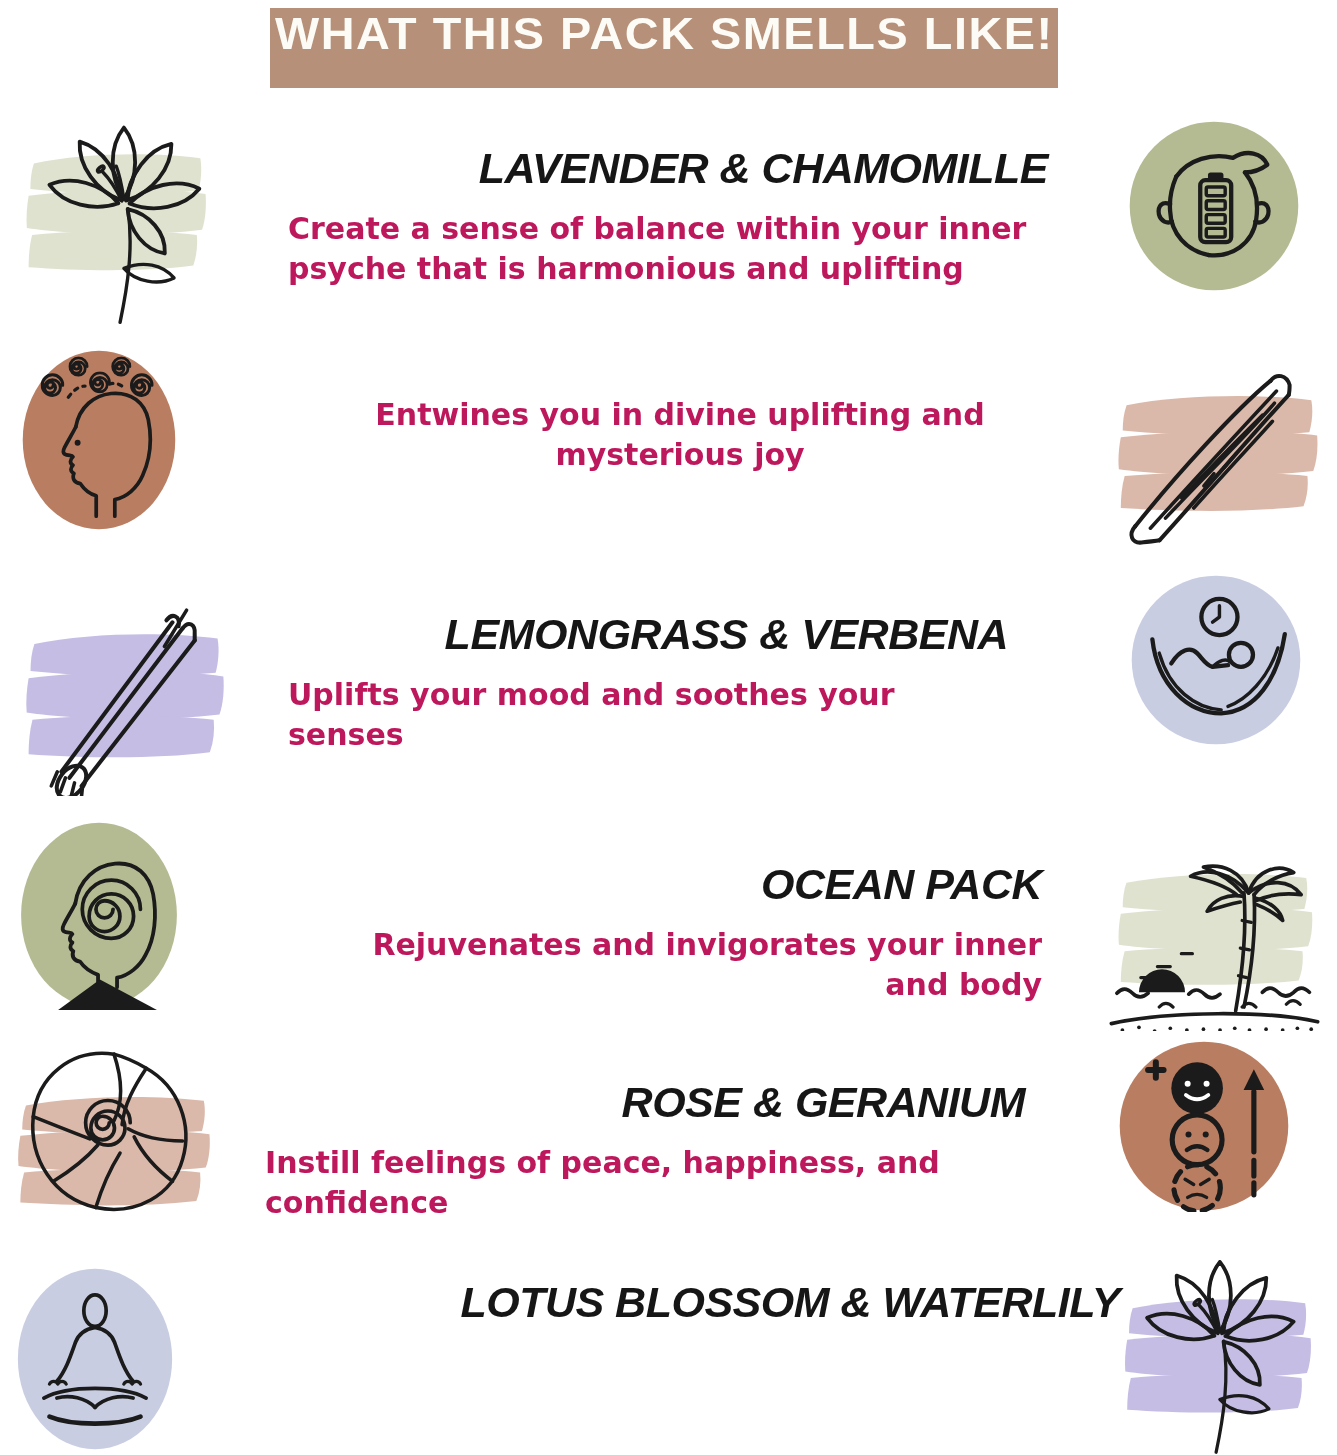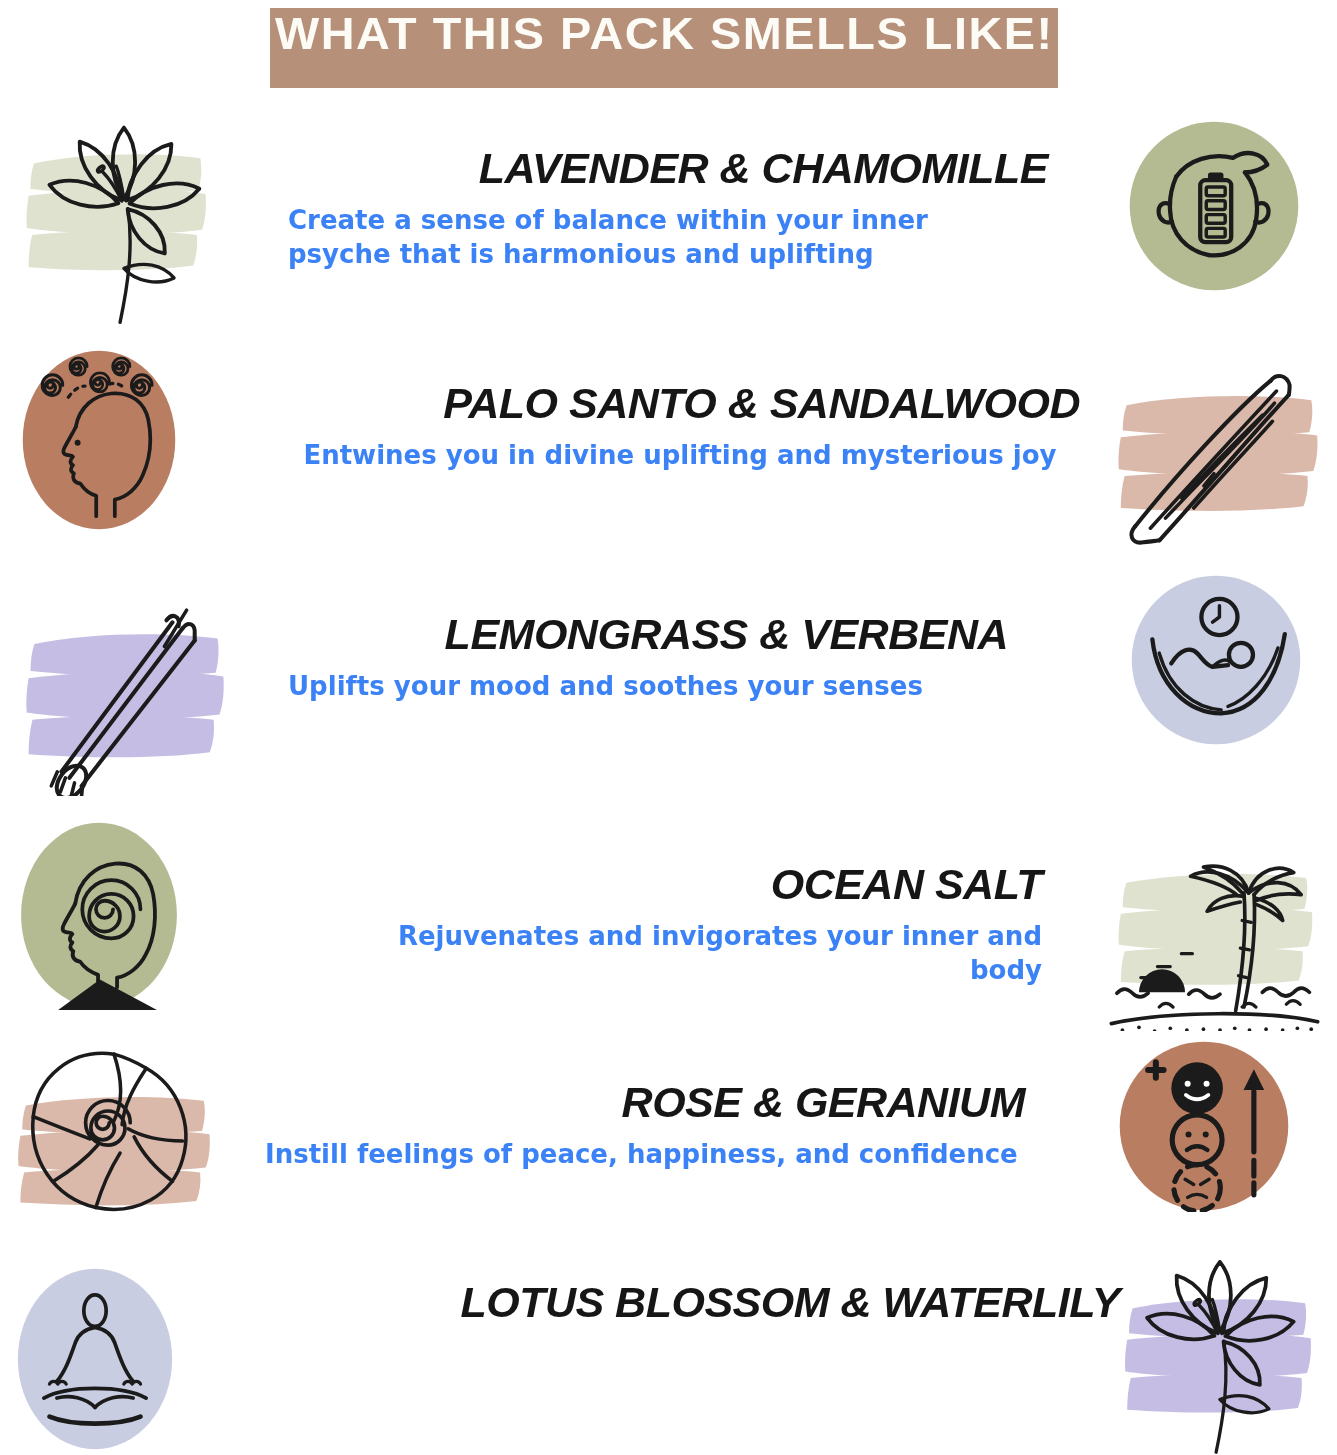--- a/index.html
+++ b/index.html
@@ -18,22 +18,22 @@
   }
   .row { position:absolute; left:0; width:1337px; }
   .vis { position:absolute; }
   .vis svg { display:block; }
   .txt { position:absolute; }
   .title {
     font-style:italic; font-weight:700; font-size:43px; color:#161616;
     letter-spacing:-0.5px; white-space:nowrap;text-align:right;
   }
   .desc {
-    font-size:26px; font-weight:600; color:#3b82f6; line-height:1.32;
-    margin-top:10px; font-family:"DejaVu Sans","Liberation Sans",sans-serif;
+    font-size:30px; font-weight:600; color:#be185d; line-height:1.32;
+    margin-top:16px; font-family:"DejaVu Sans","Liberation Sans",sans-serif;
   }
   .t-left   { text-align:left; }
   .t-center { text-align:center; }
   .t-right  { text-align:right; }
   
   .ink   { fill:none; stroke:#1b1b1b; stroke-width:5; stroke-linecap:round; stroke-linejoin:round; }
   .ink4  { fill:none; stroke:#1b1b1b; stroke-width:4; stroke-linecap:round; stroke-linejoin:round; }
   .ink3  { fill:none; stroke:#1b1b1b; stroke-width:3.5; stroke-linecap:round; stroke-linejoin:round; }
   .fillink { fill:#1b1b1b; stroke:none; }
   .wink  { fill:none; stroke:#ffffff; stroke-width:4.5; stroke-linecap:round; }
@@ -121,21 +121,20 @@
         <use href="#spiral" x="98" y="10" width="22" height="22" stroke="#1b1b1b" fill="none" stroke-width="5.5" stroke-linecap="round"></use>
         <use href="#spiral" x="118" y="28" width="26" height="26" stroke="#1b1b1b" fill="none" stroke-width="5" stroke-linecap="round"></use>
         <path class="ink3" style="stroke-dasharray:4 6" d="M52,54 C58,46 64,42 70,42"></path>
         <path class="ink3" style="stroke-dasharray:4 6" d="M96,40 C102,38 108,40 112,44"></path>
         <path class="ink4" d="M60,86 C64,64 80,52 98,50 C120,48 134,60 138,78 C142,98 140,120 132,138 C126,152 114,162 102,164 L102,182"></path>
         <path class="ink4" d="M60,86 C56,94 52,100 48,108 C46,112 46,115 50,116 C54,117 56,116 57,118 C54,121 53,125 57,127 C54,130 54,134 58,136 C56,141 58,146 65,147 C69,153 75,158 82,160 L82,182"></path>
         <circle class="fillink" cx="62" cy="103" r="3.2"></circle>
       </svg>
     </div>
     <div class="txt t-center" style="left:280px;top:34px;width:800px">
-      <div class="title">PALO SANTO &amp; SANDALWOOD</div>
       <div class="desc">Entwines you in divine uplifting and mysterious joy</div>
     </div>
     <div class="vis" style="left:1103px;top:0">
       <svg width="232" height="205" viewBox="0 0 230 200">
         <svg x="8" y="38" width="212" height="142" viewBox="0 0 220 170" preserveAspectRatio="none">
           <use href="#brush" fill="#dab9ab"></use>
         </svg>
         <path class="ink4" d="M32,178 C72,128 132,62 166,34"></path>
         <path class="ink4" d="M56,192 C96,148 156,78 184,48"></path>
         <path class="ink4" d="M32,178 C25,186 28,196 40,194 C46,193 52,193 56,192"></path>
@@ -192,21 +191,21 @@
     <div class="vis" style="left:18px;top:0">
       <svg width="162" height="190" viewBox="0 0 170 200">
         <ellipse cx="85" cy="100" rx="82" ry="97" fill="#b4bb92"></ellipse>
         <path class="ink4" d="M60,88 C64,62 82,48 102,46 C124,44 138,58 142,78 C146,100 144,124 134,142 C128,154 116,164 104,166 L104,176"></path>
         <path class="ink4" d="M60,88 C56,96 52,102 48,110 C46,114 46,117 50,118 C54,119 56,118 57,120 C54,123 53,127 57,129 C54,132 54,136 58,138 C56,143 58,148 65,149 C69,155 76,160 84,163 L84,172"></path>
         <use href="#spiral" x="62" y="58" width="72" height="72" stroke="#1b1b1b" fill="none" stroke-width="2.2" stroke-linecap="round"></use>
         <path class="fillink" d="M86,168 L146,200 L42,200 Z"></path>
       </svg>
     </div>
     <div class="txt t-right" style="left:340px;top:40px;width:702px">
-      <div class="title">OCEAN SALT</div>
+      <div class="title">OCEAN PACK</div>
       <div class="desc">Rejuvenates and invigorates your inner and body</div>
     </div>
     <div class="vis" style="left:1092px;top:36px">
       <svg width="245" height="175" viewBox="0 0 240 190">
         <svg x="8" y="8" width="226" height="150" viewBox="0 0 220 170" preserveAspectRatio="none">
           <use href="#brush" fill="#e0e2d0"></use>
         </svg>
         <path class="ink4" d="M152,40 C155,80 150,128 143,168"></path>
         <path class="ink4" d="M163,42 C165,82 160,126 152,164"></path>
         <path class="ink3" d="M150,70 L160,72 M148,100 L158,102 M146,130 L155,132"></path>

